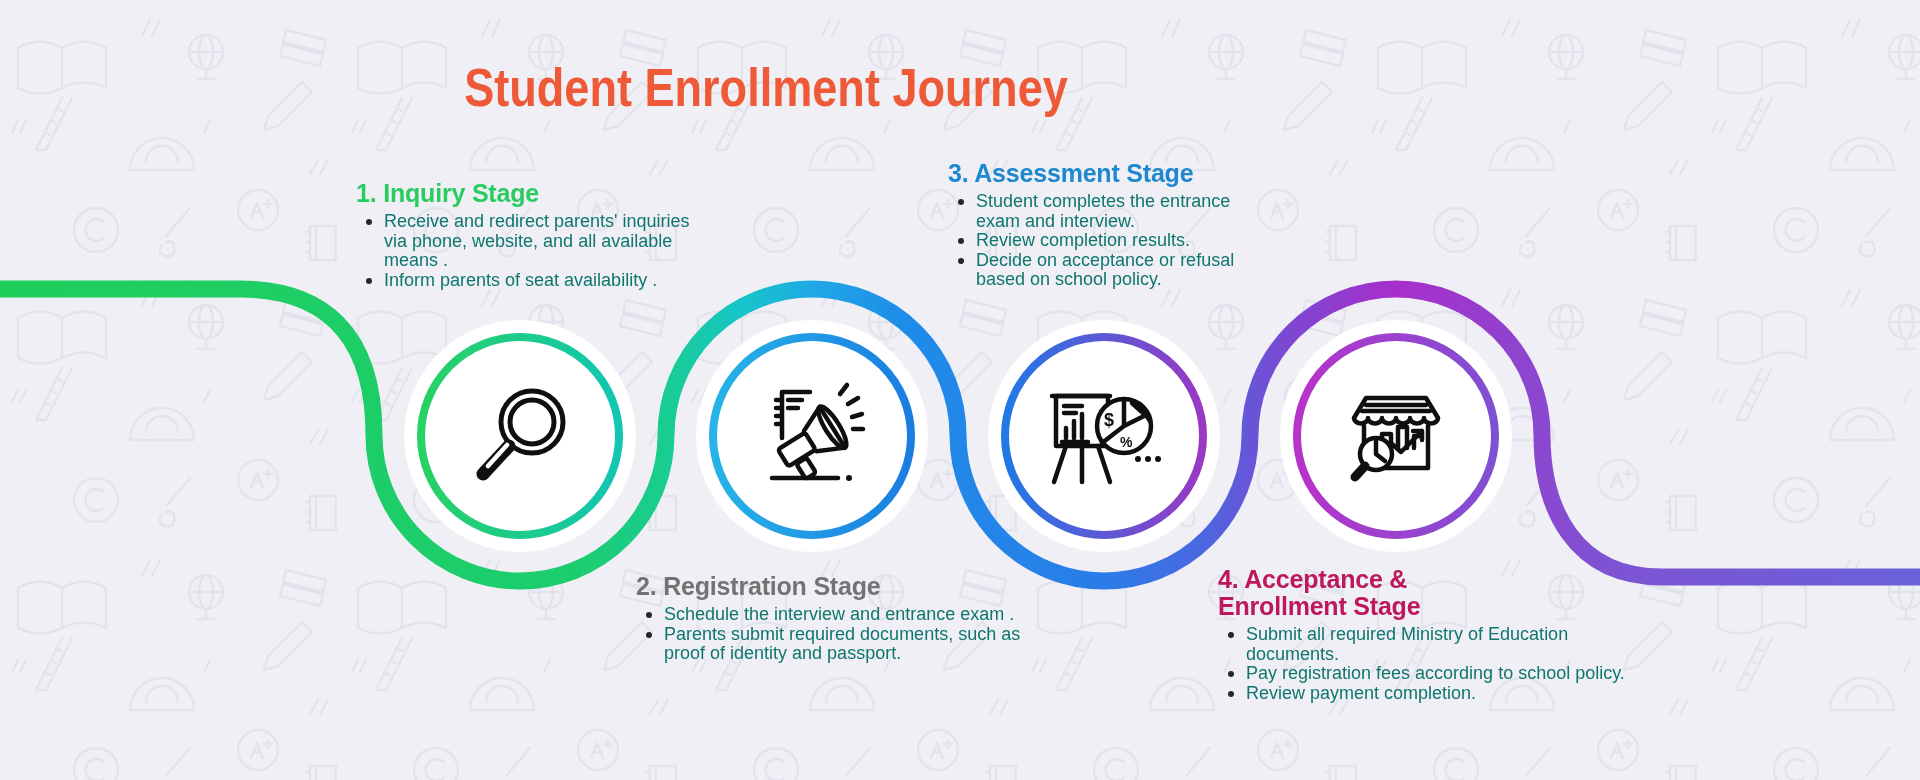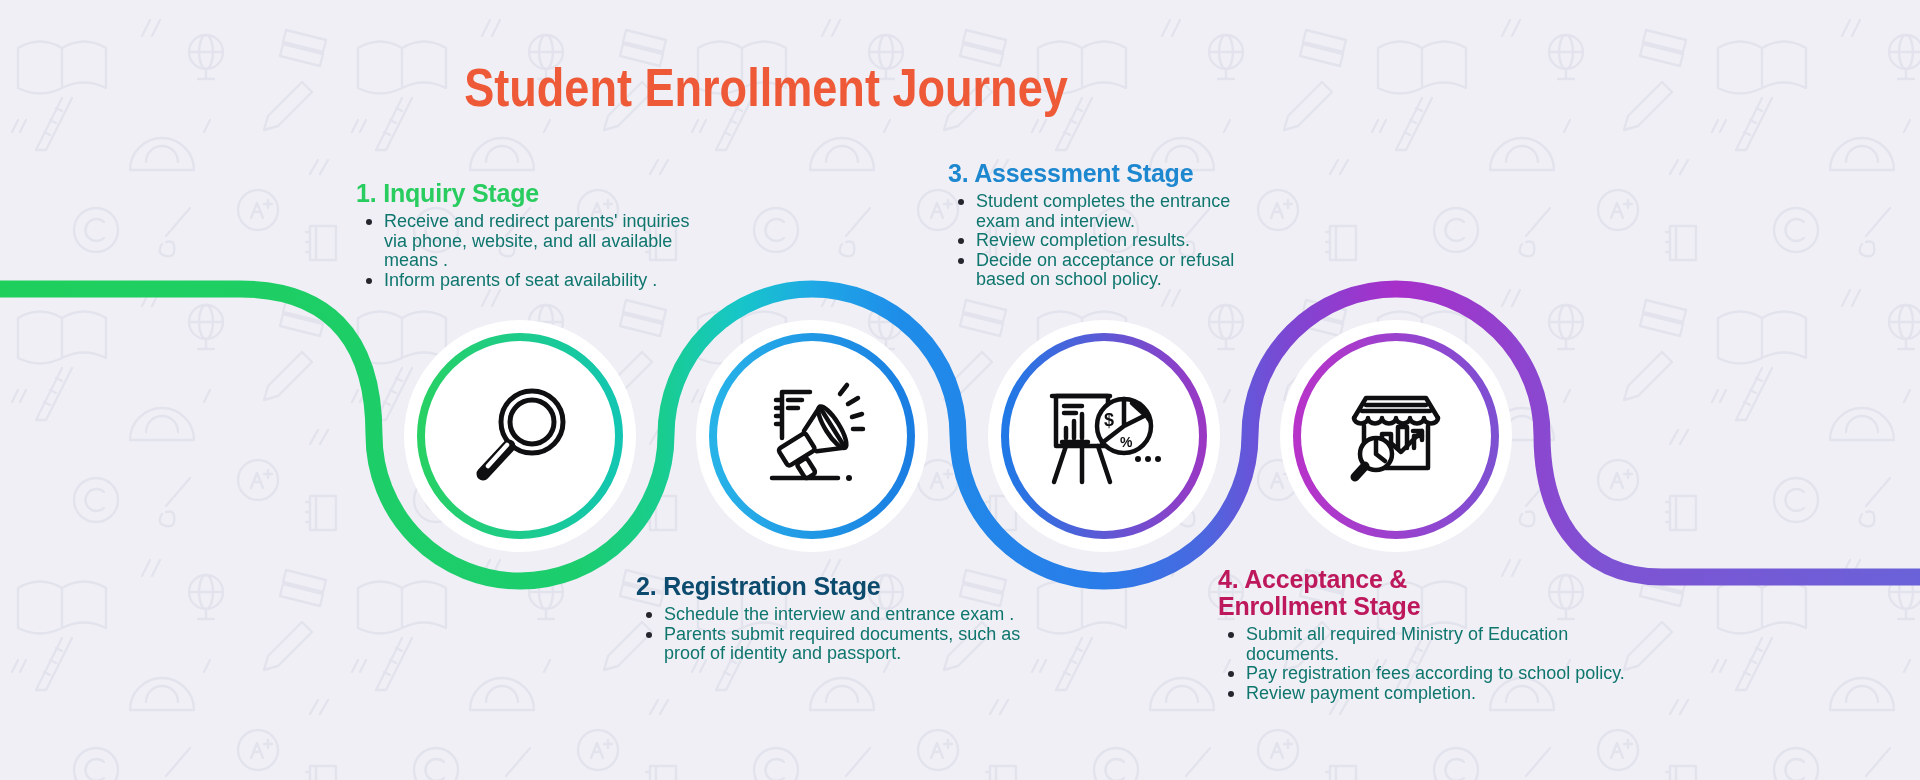--- a/index.html
+++ b/index.html
@@ -17,21 +17,21 @@
   .page-title .squeeze{
     display:inline-block;transform:scale(0.98,1.16);transform-origin:center top;
     letter-spacing:0px;
   }
   .stage-block{position:absolute;}
   .stage-title{
     font-weight:bold;font-size:25px;line-height:27px;letter-spacing:-0.2px;
     white-space:pre-line;margin:0 0 5px 0;
   }
   .s1 .stage-title{color:#29cc5f;}
-  .s2 .stage-title{color:#0c4a6e;}
+  .s2 .stage-title{color:#737373;}
   .s3 .stage-title{color:#1d87cf;}
   .s4 .stage-title{color:#be185d;}
   ul.bullets{
     list-style:none;margin:0;padding:0 0 0 6px;
     font-size:18px;line-height:19.5px;color:#0f766e;
   }
   ul.bullets li{
     position:relative;padding-left:22px;white-space:pre-line;margin:0;
   }
   ul.bullets li::before{

